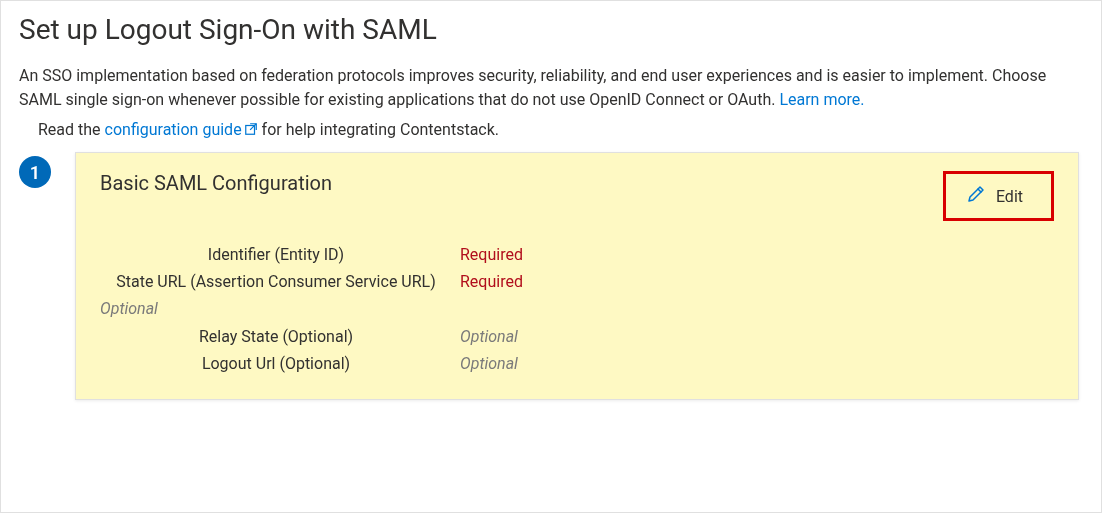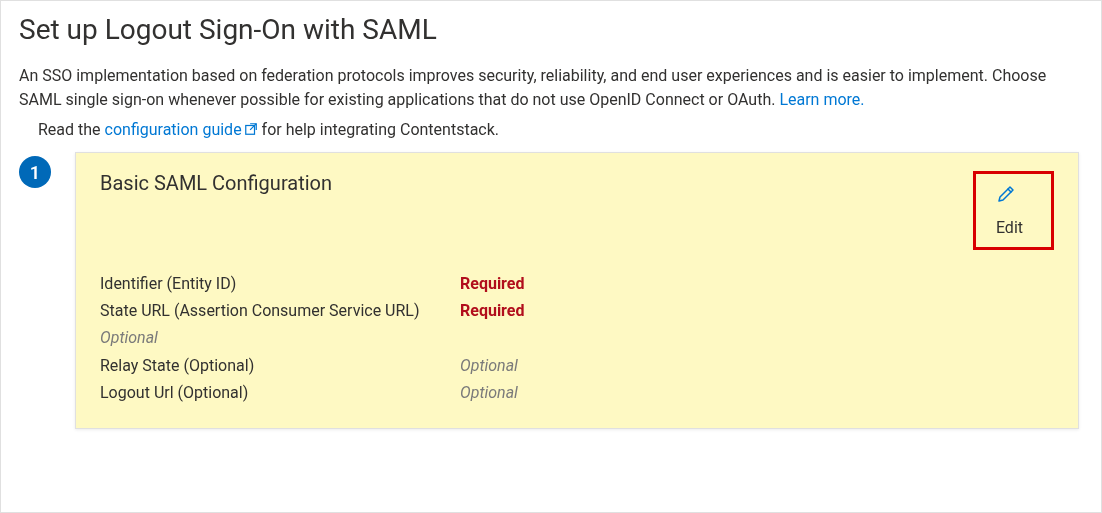--- a/index.html
+++ b/index.html
@@ -82,49 +82,49 @@
       align-items: flex-start;
       margin-bottom: 20px;
     }
     .card-title {
       font-size: 20px;
       font-weight: 400;
       color: #323130;
     }
     .edit-button {
       display: flex;
-      align-items: flex-start;
+      align-items: center;
       gap: 10px;
       background: transparent;
       border: 3px solid #d80000;
       padding: 10px 28px 10px 20px;
       cursor: pointer;
       font-size: 16px;
       color: #323130;
       font-family: inherit;
       outline: none;
-      flex-direction: column;
     }
     .edit-icon {
       color: #0078d4;
     }
     .config-row {
       display: flex;
       font-size: 16px;
       line-height: 1.7;
     }
     .config-label {
       width: 360px;
       flex-shrink: 0;
       padding-right: 8px;
       color: #323130;
+      text-align: center;
     }
     .config-value-required {
       color: #b10e1c;
-      font-weight: 700;
+      font-weight: 400;
     }
     .config-value-optional {
       color: #7a7a7a;
       font-style: italic;
     }
   </style>
 </head>
 <body>
 
 <h1 class="page-title">Set up Logout Sign-On with SAML</h1>

